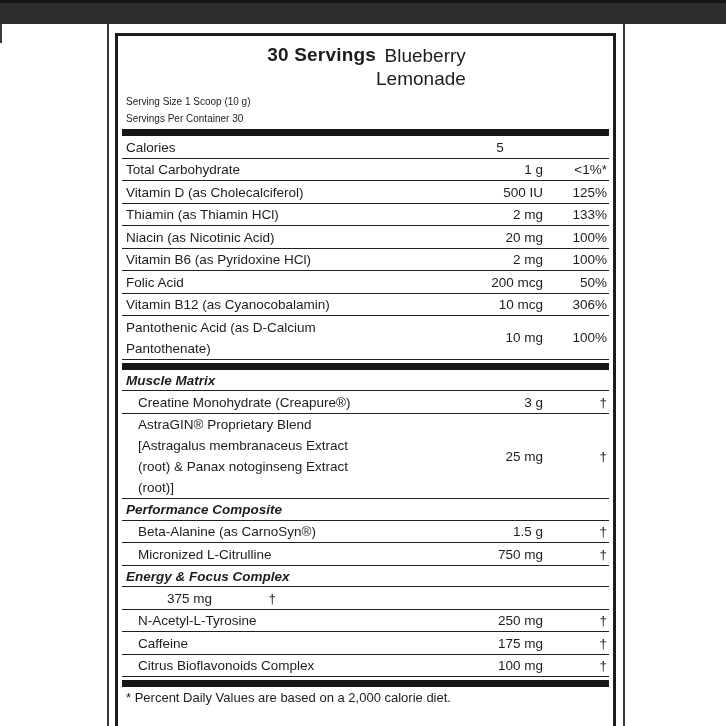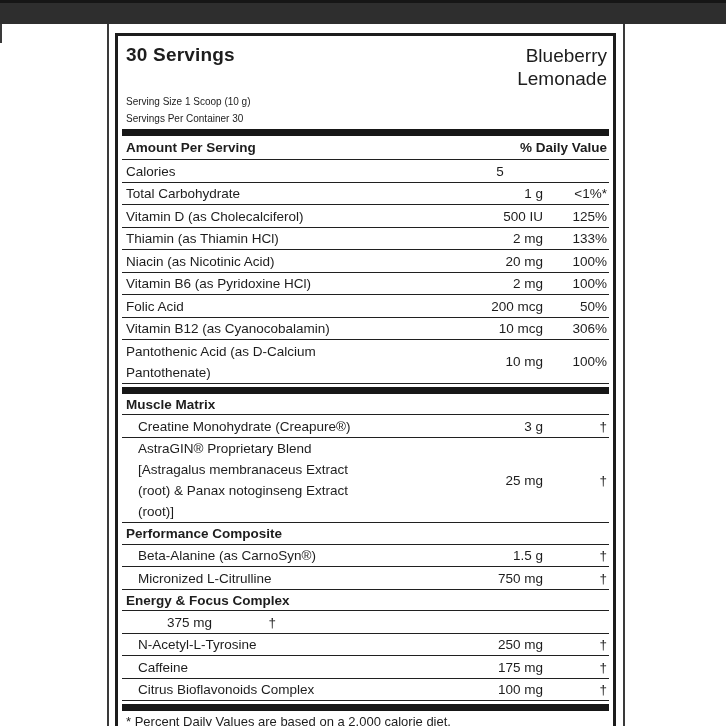--- a/index.html
+++ b/index.html
@@ -29,21 +29,21 @@
 
   .label-box {
     position: absolute; left: 115px; top: 33px; width: 501px; min-height: 780px;
     box-sizing: border-box;
     background: #ffffff;
     border: 3px solid #1c1c1c;
     padding: 0 4px 0 4px;
   }
 
   .label-head {
-    display: flex; justify-content: space-between; align-items: flex-start;
+    display: flex; justify-content: center; align-items: flex-start;
     padding: 8px 2px 2px 4px;
   }
   .servings-title { font-size: 19px; font-weight: bold; letter-spacing: 0.2px; }
   .flavor { font-size: 19px; font-weight: normal; text-align: right; line-height: 23px; white-space: pre-line; }
 
   .serving-info { padding: 2px 2px 0 4px; font-size: 10px; line-height: 15.5px; }
   .serving-info div { margin-bottom: 1px; }
 
   .thick-bar { height: 7px; background: #171717; margin-top: 3px; }
 
@@ -64,20 +64,21 @@
   .nrow .nm { flex: 1; white-space: pre-line; }
   .nrow .nm.ind { padding-left: 12px; }
   .nrow .amt { width: 86px; text-align: right; }
   .nrow .amt.ctr { text-align: center; }
   .nrow .dv { width: 64px; text-align: right; }
 
   .srow {
     font-size: 13.5px; font-weight: bold; line-height: 19.5px;
     padding: 1px 2px 0 4px;
     border-bottom: 1.5px solid #202020;
+    font-style: italic;
   }
 
   .footnote { font-size: 13px; line-height: 17px; padding: 2px 2px 0 4px; }
 </style>
 </head>
 <body>
 
 <div class="stage">
 
   <div class="topbar"></div>
@@ -93,24 +94,20 @@
 Lemonade</div>
     </div>
 
     <div class="serving-info">
       <div>Serving Size 1 Scoop (10 g)</div>
       <div>Servings Per Container 30</div>
     </div>
 
     <div class="thick-bar"></div>
 
-    <div class="col-header">
-      <span>Amount Per Serving</span>
-      <span>% Daily Value</span>
-    </div>
 
     <div>
         <div class="nrow">
           <span class="nm">Calories</span>
           <span class="amt ctr">5</span>
           <span class="dv"></span>
         </div>
         <div class="nrow">
           <span class="nm">Total Carbohydrate</span>
           <span class="amt">1 g</span>

